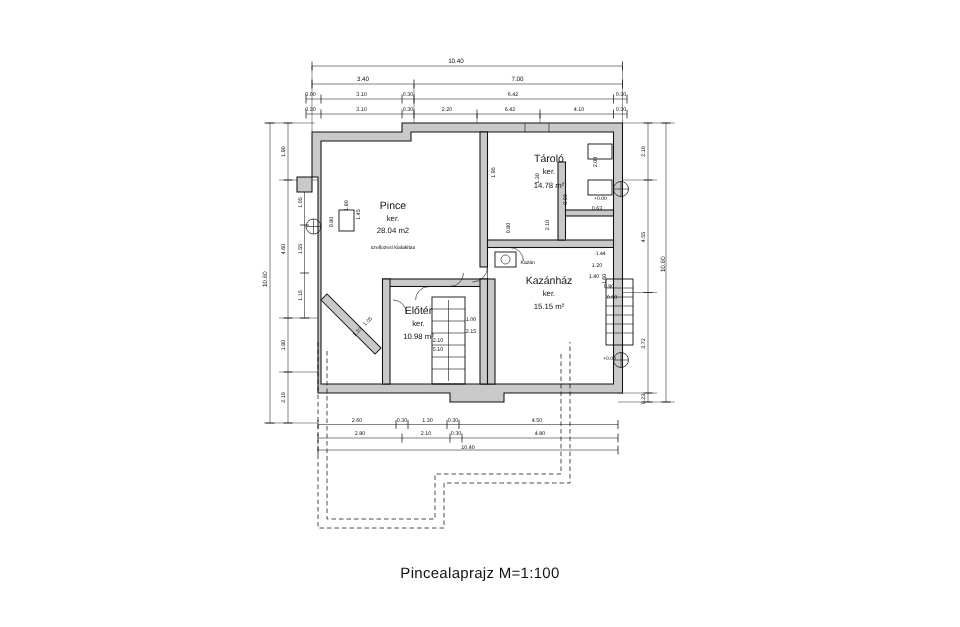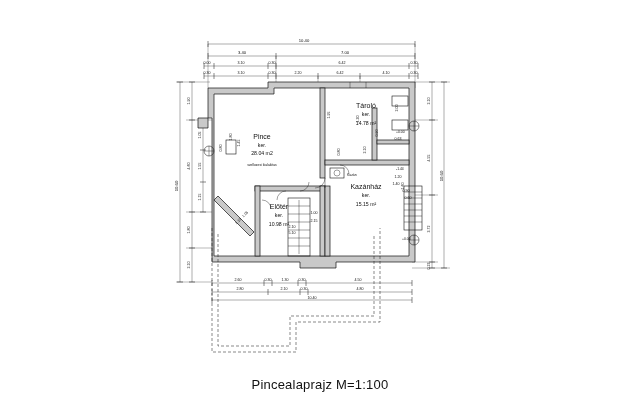--- a/index.html
+++ b/index.html
@@ -31,21 +31,21 @@
     display: block;
     width: 640px;
     height: 418px;
   }
   .caption {
     position: absolute;
     left: 0;
     top: 377px;
     width: 640px;
     text-align: center;
-    font-size: 13px;
+    font-size: 10px;
     letter-spacing: 0.2px;
     color: #111;
   }
   
   .rm-name { font-family: "Liberation Sans", sans-serif; font-size: 7px; fill: #111; }
   .rm-sub  { font-family: "Liberation Sans", sans-serif; font-size: 5.2px; fill: #111; }
   .rm-area { font-family: "Liberation Sans", sans-serif; font-size: 5.2px; fill: #111; }
   .dimtxt  { font-family: "Liberation Sans", sans-serif; font-size: 4.2px; fill: #111; }
   .dimtxt-s{ font-family: "Liberation Sans", sans-serif; font-size: 3.6px; fill: #111; }
   .small   { font-family: "Liberation Sans", sans-serif; font-size: 3.4px; fill: #111; }

